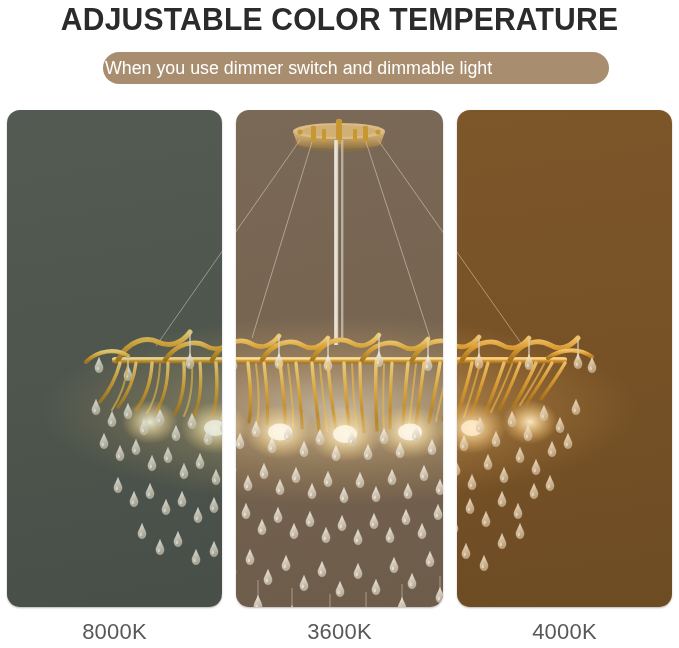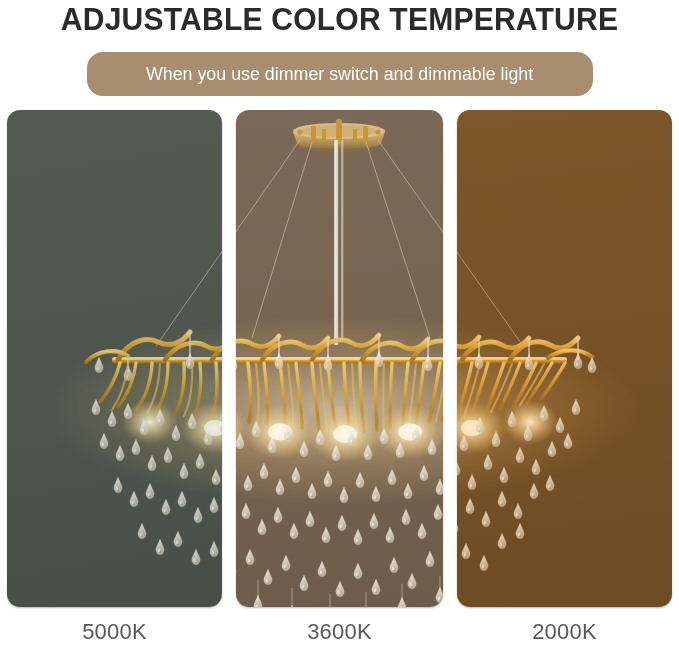--- a/index.html
+++ b/index.html
@@ -28,29 +28,29 @@
     font-weight: bold;
     letter-spacing: 0.2px;
     color: #2b2b2b;
     transform: scaleX(0.97);
     transform-origin: center top;
     white-space: nowrap;
   }
 
   #subtitle-pill {
     position: absolute;
-    left: 87px;
+    left: 103px;
     top: 52px;
     width: 506px;
-    height: 44px;
+    height: 32px;
     border-radius: 16px;
     background: #a98d6f;
     display: flex;
     align-items: center;
-    justify-content: center;
+    justify-content: flex-start;
   }
   #subtitle-pill .pill-text {
     font-size: 18px;
     line-height: 20px;
     color: #ffffff;
     white-space: nowrap;
     transform: scaleX(0.99);
   }
 
   
@@ -157,23 +157,23 @@
     <div class="panel-inner">
       <svg class="stage" viewBox="0 0 679 497" xmlns="http://www.w3.org/2000/svg">
         <use href="#chandelier-art"></use>
       </svg>
       <div class="tint"></div>
     </div>
   </div>
 
 </div>
 
-<div class="temp-label" id="label-6000k">5000K</div>
+<div class="temp-label" id="label-6000k">8000K</div>
 <div class="temp-label" id="label-4500k">3600K</div>
-<div class="temp-label" id="label-3000k">2000K</div>
+<div class="temp-label" id="label-3000k">4000K</div>
 
 <svg width="0" height="0" style="position:absolute" aria-hidden="true">
   <defs>
     <linearGradient id="goldBranch" x1="0" y1="0" x2="0" y2="1">
       <stop offset="0%" stop-color="#f0cf7a"></stop>
       <stop offset="45%" stop-color="#d9a63a"></stop>
       <stop offset="100%" stop-color="#a87a20"></stop>
     </linearGradient>
     <linearGradient id="goldBar" x1="0" y1="0" x2="0" y2="1">
       <stop offset="0%" stop-color="#f5dc96"></stop>

